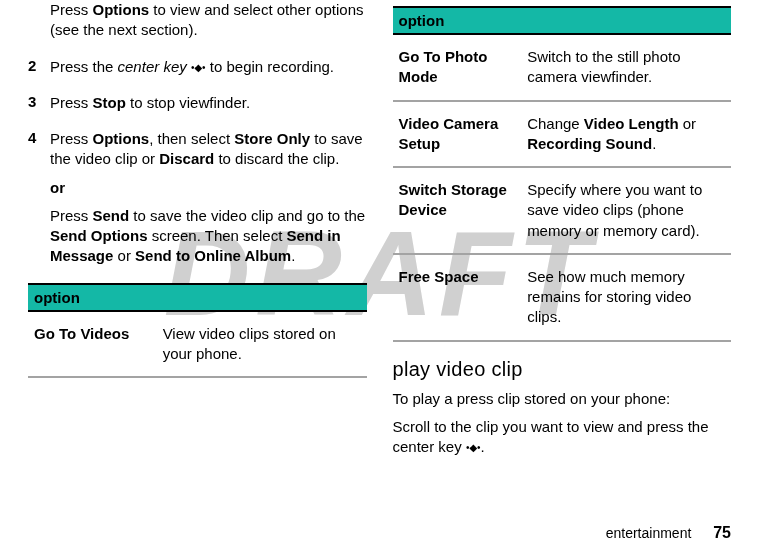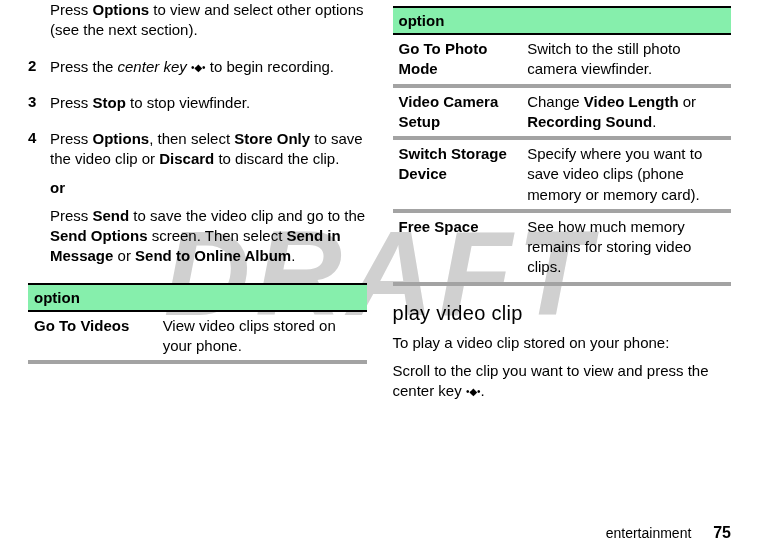--- a/index.html
+++ b/index.html
@@ -82,31 +82,31 @@
       font-family: Arial, sans-serif;
       letter-spacing: 0.3px;
     }
     table {
       width: 100%;
       border-collapse: collapse;
       margin-top: 6px;
     }
     th {
       text-align: left;
-      background: #86efac;
+      background: #14b8a6;
       padding: 4px 6px;
       font-family: Arial Narrow, Arial, sans-serif;
       font-stretch: condensed;
       font-weight: bold;
       border-top: 2px solid #000;
       border-bottom: 2px solid #000;
     }
     td {
-      padding: 4px 6px;
-      border-bottom: 4px solid #a3a3a3;
+      padding: 12px 6px;
+      border-bottom: 2px solid #a3a3a3;
       vertical-align: top;
       line-height: 1.35;
     }
     td:first-child {
       font-family: Arial Narrow, Arial, sans-serif;
       font-stretch: condensed;
       font-weight: bold;
       width: 38%;
     }
     .key-icon {
@@ -236,21 +236,21 @@
         </tr>
         <tr>
           <td>Free Space</td>
           <td>See how much memory remains for storing video clips.</td>
         </tr>
       </tbody>
     </table>
 
     <h2 class="heading">play video clip</h2>
 
-    <p>To play a video clip stored on your phone:</p>
+    <p>To play a press clip stored on your phone:</p>
 
 
     <p><span>Scroll to the clip you want to view and press the center key </span><span class="key-icon">•◆•</span><span>.</span></p>
 
   </div>
 </div>
 
 <div class="footer">
   <span>entertainment</span>
   <span class="page">75</span>

